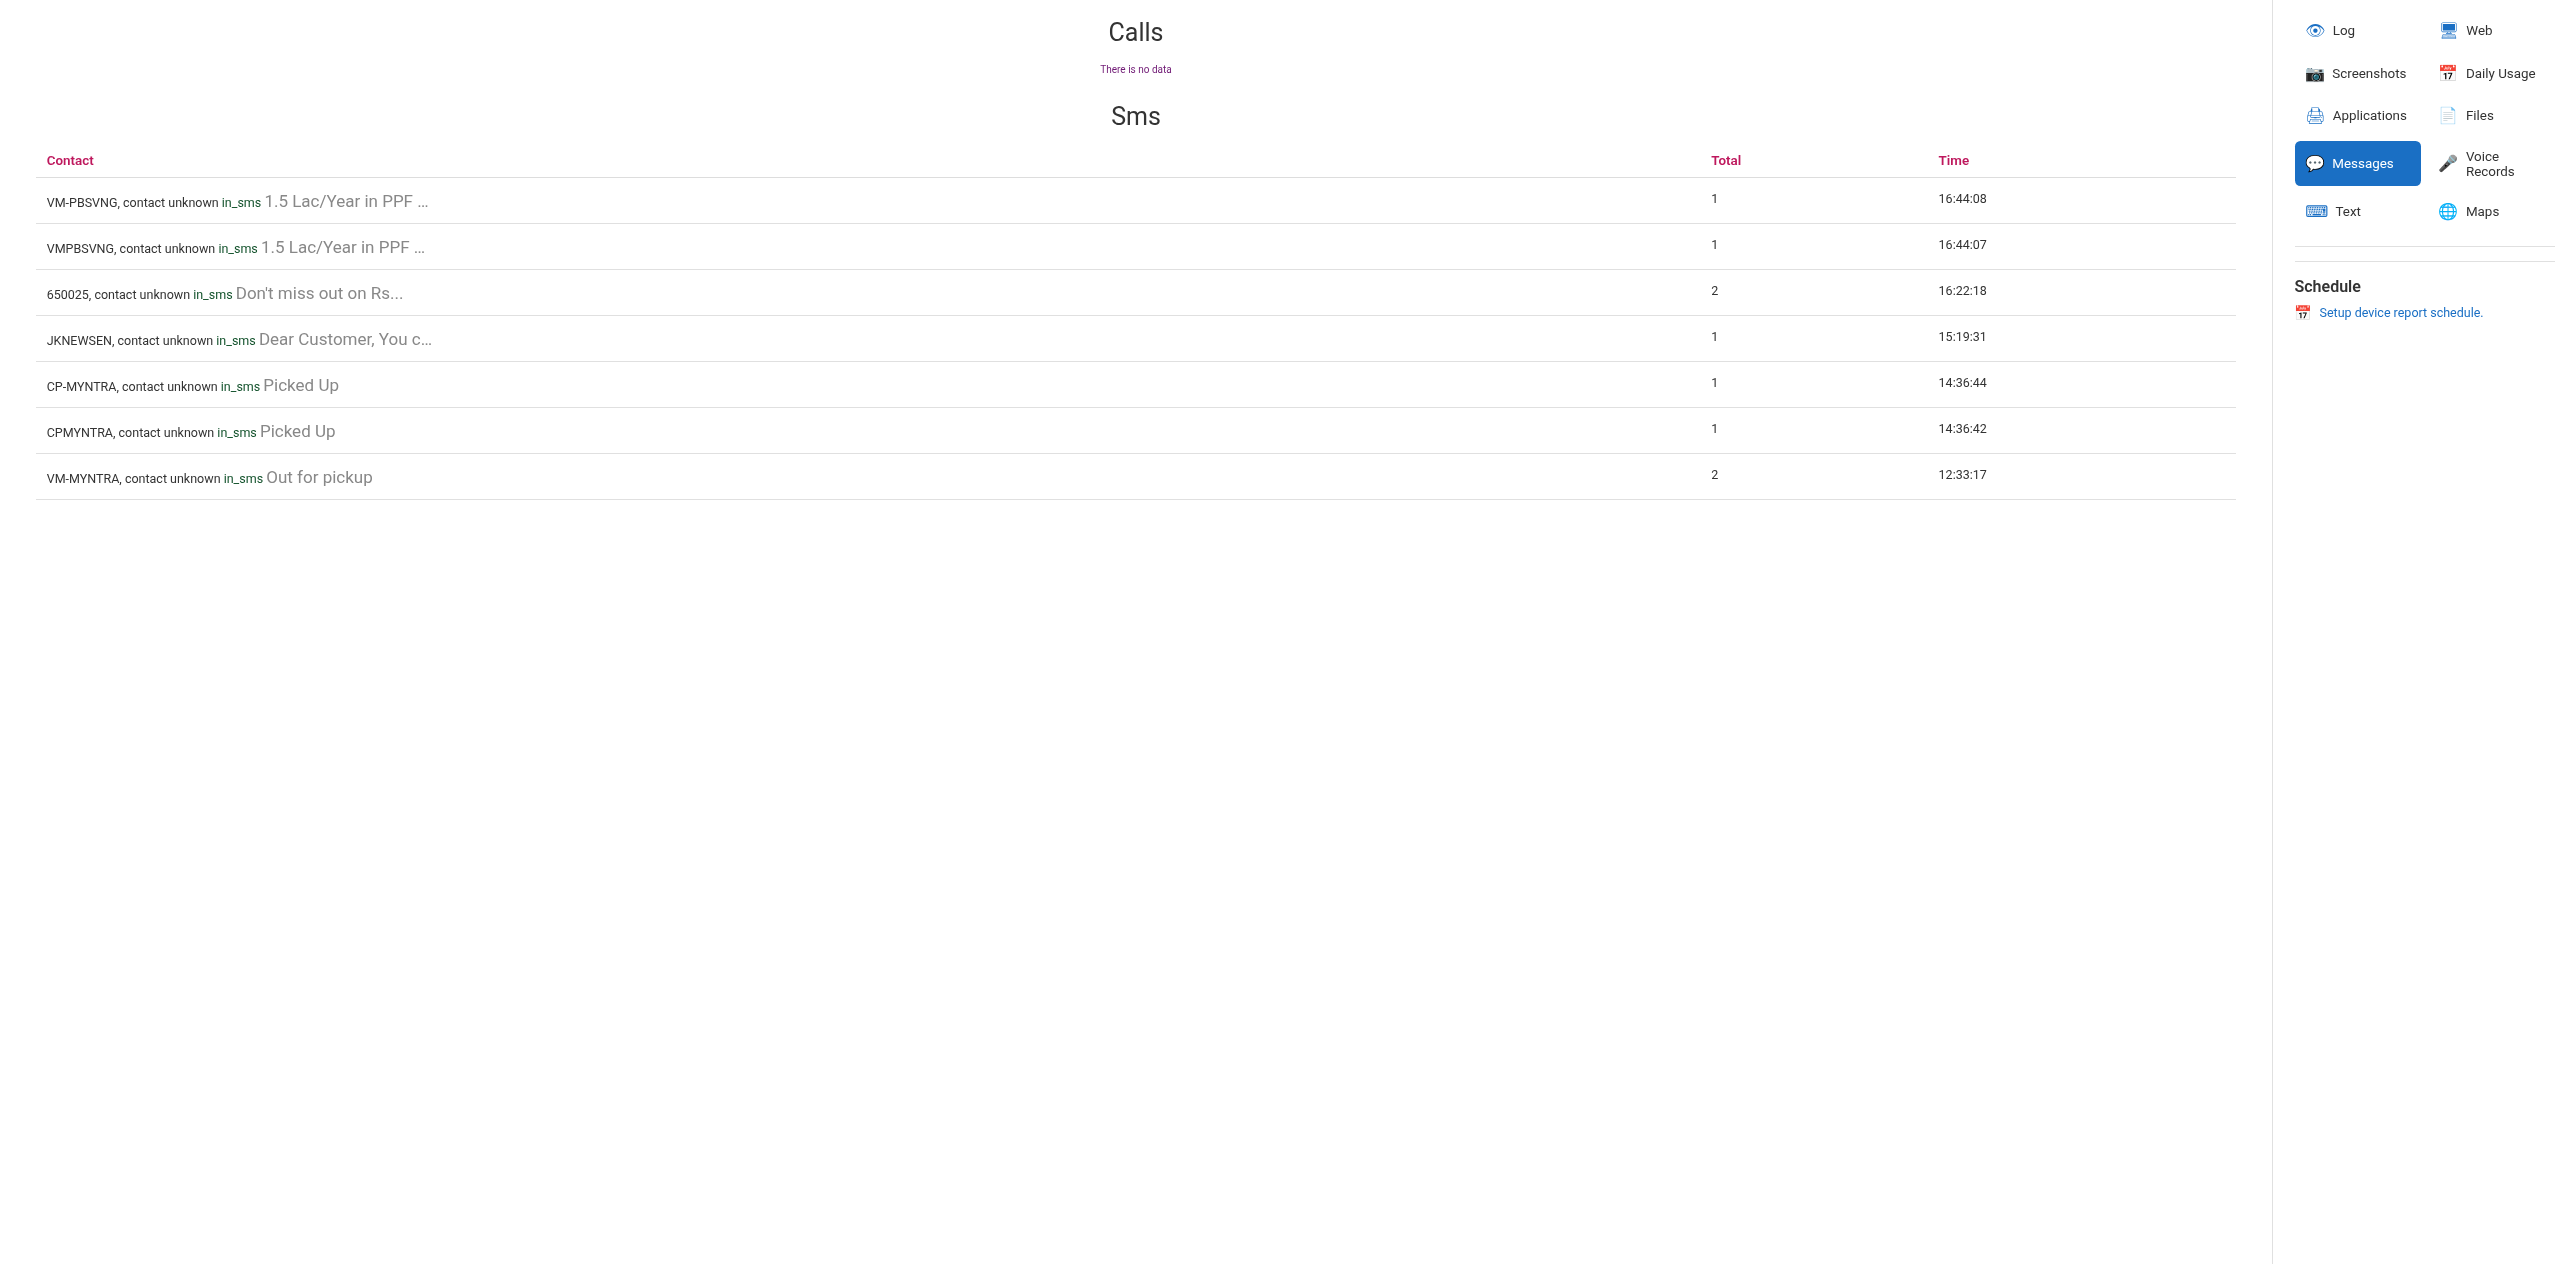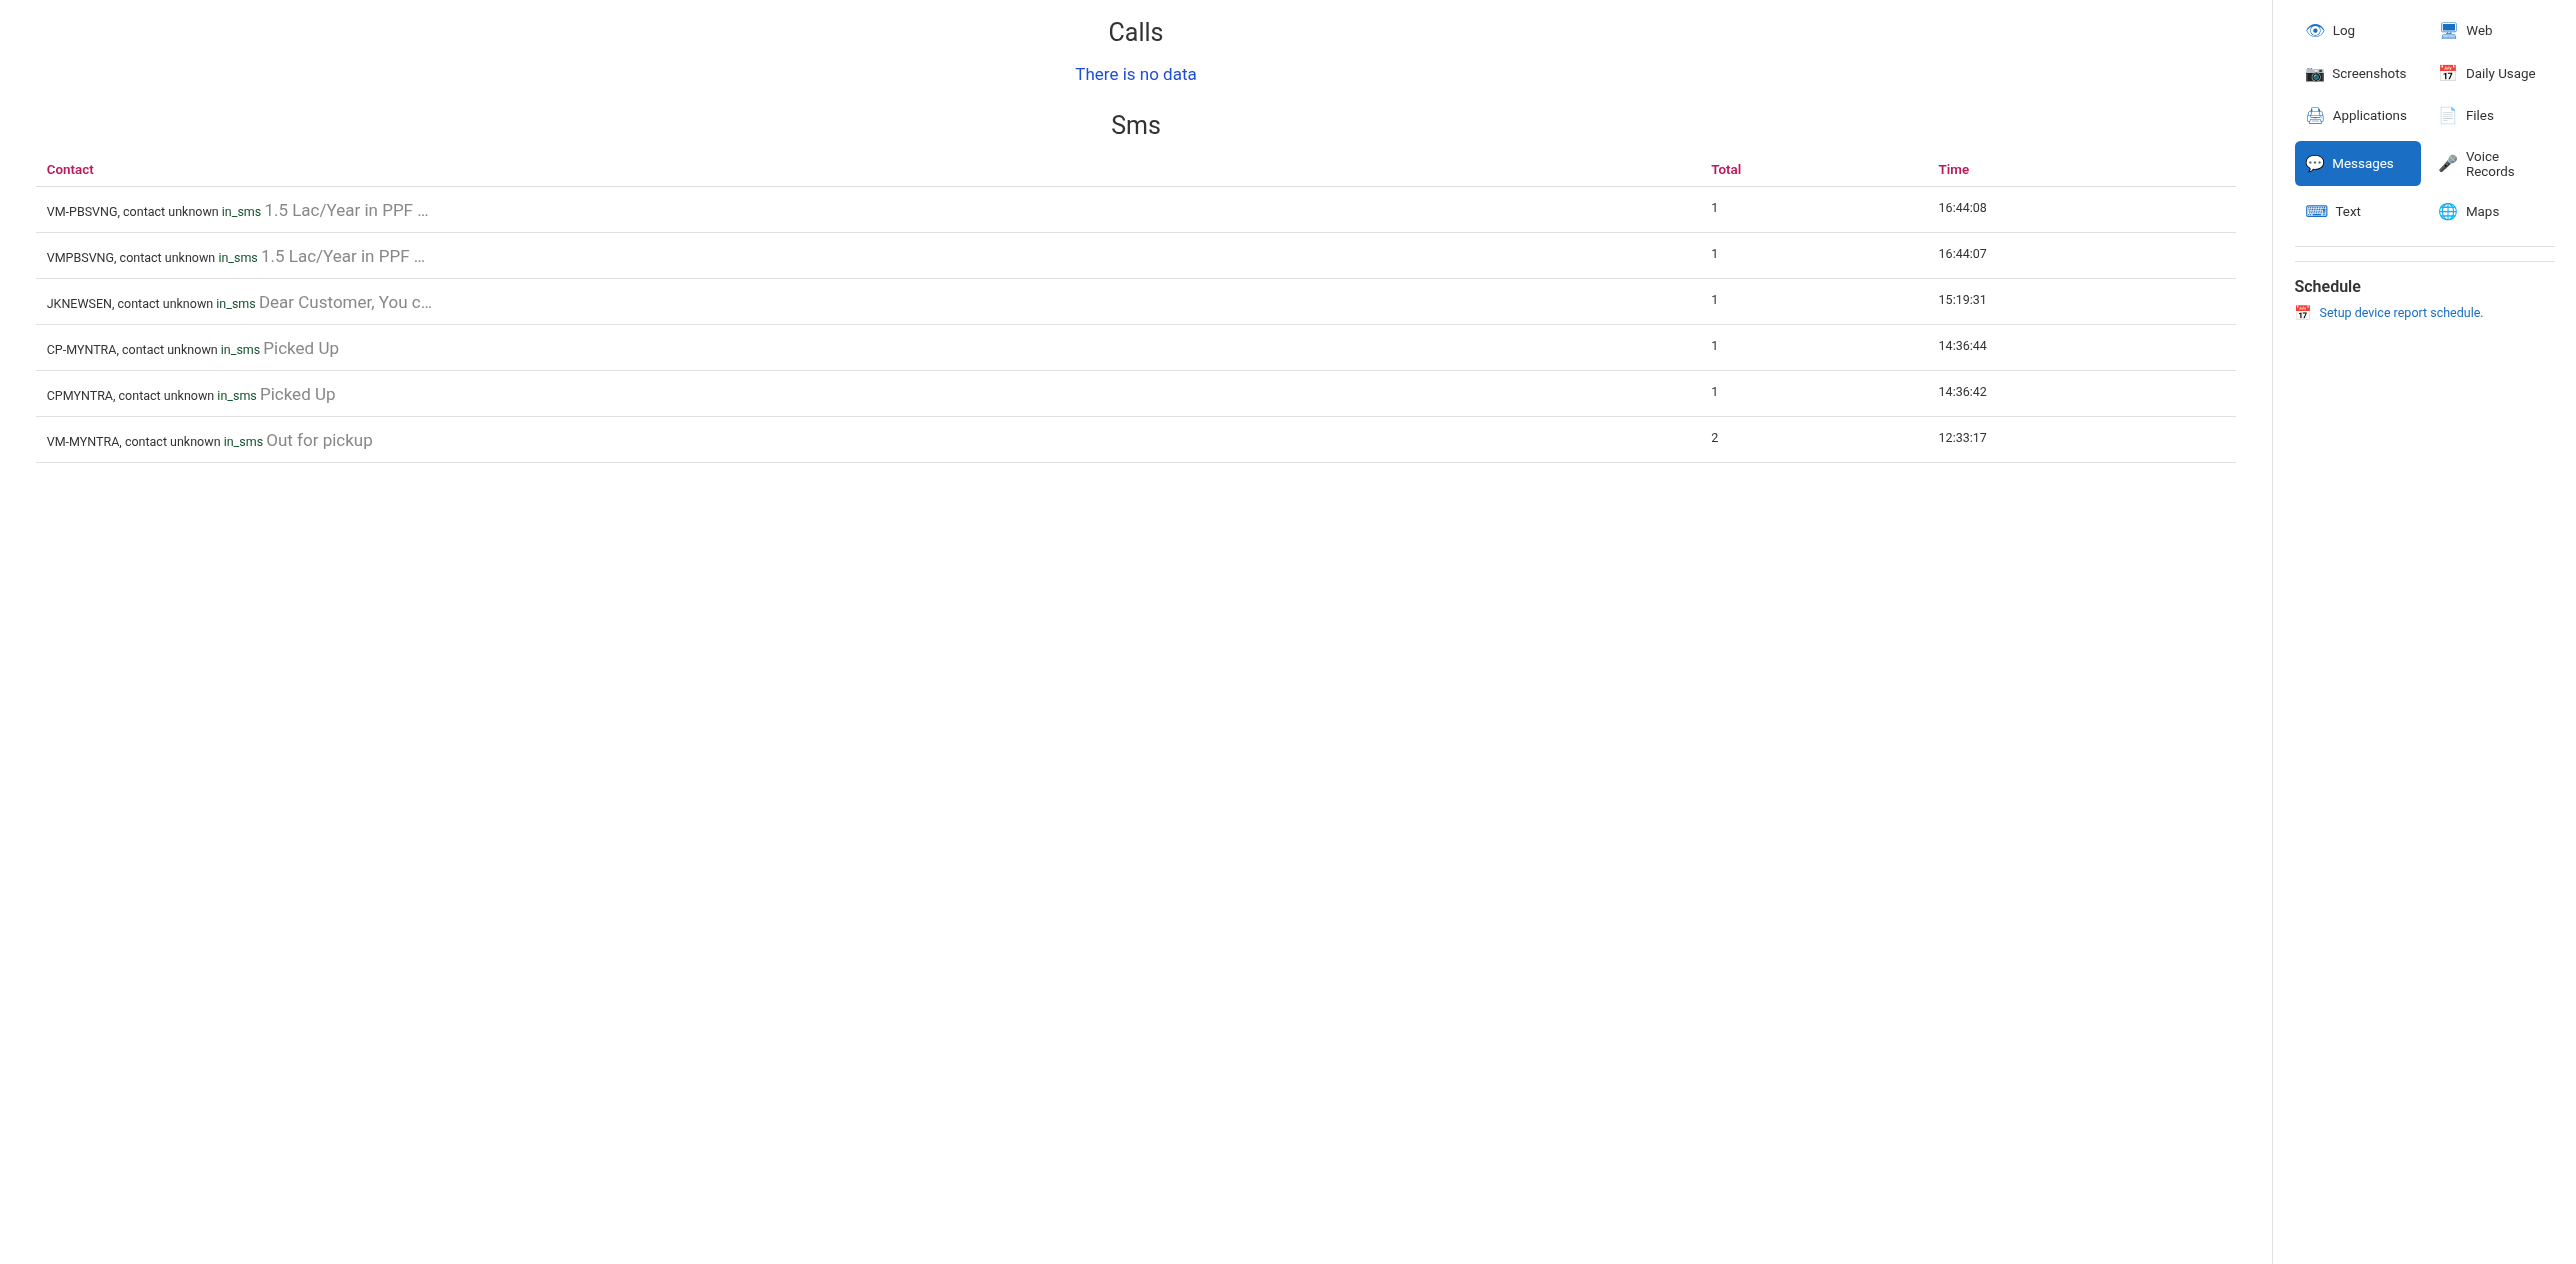--- a/index.html
+++ b/index.html
@@ -18,22 +18,22 @@
       text-align: center;
       margin-bottom: 27px;
     }
     .section-title {
       font-size: 25px;
       font-weight: 400;
       color: #333;
       margin-bottom: 17px;
     }
     .no-data {
-      color: #1d4ed8;
-      font-size: 17px;
+      color: #701a75;
+      font-size: 10px;
     }
     .sms-section {}
     .sms-title {
       font-size: 25px;
       font-weight: 400;
       color: #333;
       text-align: center;
       margin-bottom: 13px;
     }
     .sms-table {
@@ -180,20 +180,27 @@
           </tr>
           <tr>
             <td class="contact-cell">
               <div><span class="contact-name">VMPBSVNG, contact unknown  </span><span class="contact-type">in_sms  </span><span class="contact-preview">1.5 Lac/Year in PPF …</span></div>
             </td>
             <td>1</td>
             <td>16:44:07</td>
           </tr>
           <tr>
             <td class="contact-cell">
+              <div><span class="contact-name">650025, contact unknown  </span><span class="contact-type">in_sms  </span><span class="contact-preview">Don't miss out on Rs...</span></div>
+            </td>
+            <td>2</td>
+            <td>16:22:18</td>
+          </tr>
+          <tr>
+            <td class="contact-cell">
               <div><span class="contact-name">JKNEWSEN, contact unknown  </span><span class="contact-type">in_sms  </span><span class="contact-preview">Dear Customer, You c…</span></div>
             </td>
             <td>1</td>
             <td>15:19:31</td>
           </tr>
           <tr>
             <td class="contact-cell">
               <div><span class="contact-name">CP-MYNTRA, contact unknown  </span><span class="contact-type">in_sms  </span><span class="contact-preview">Picked Up</span></div>
             </td>
             <td>1</td>

